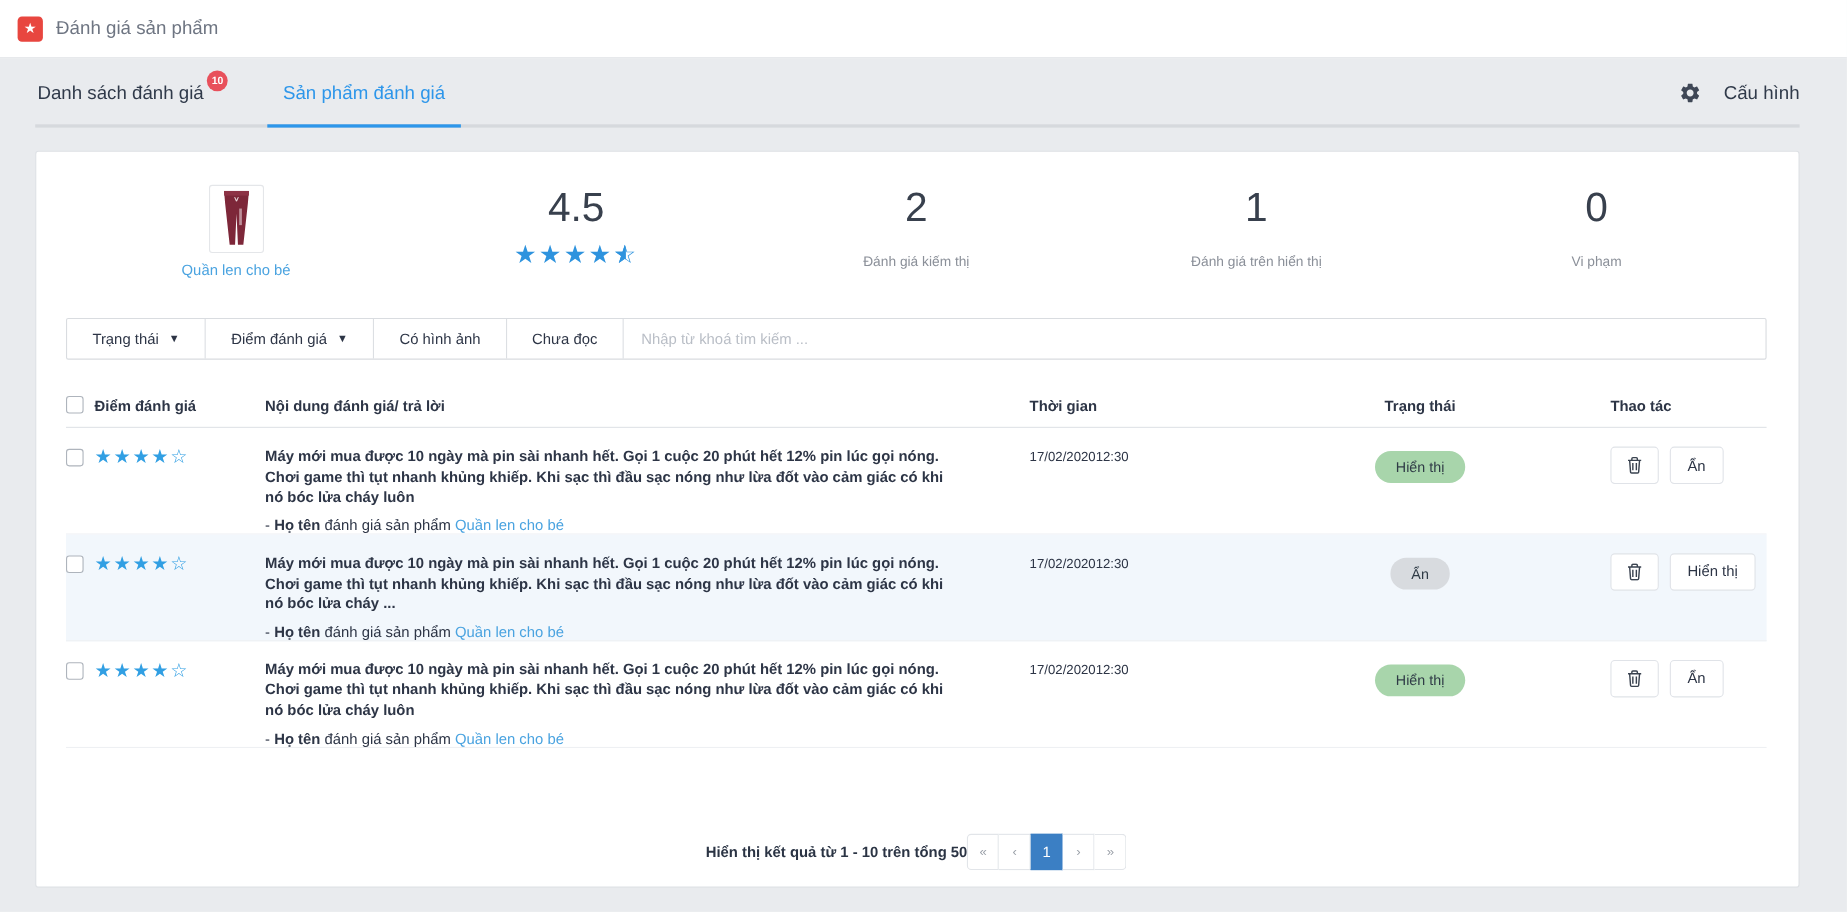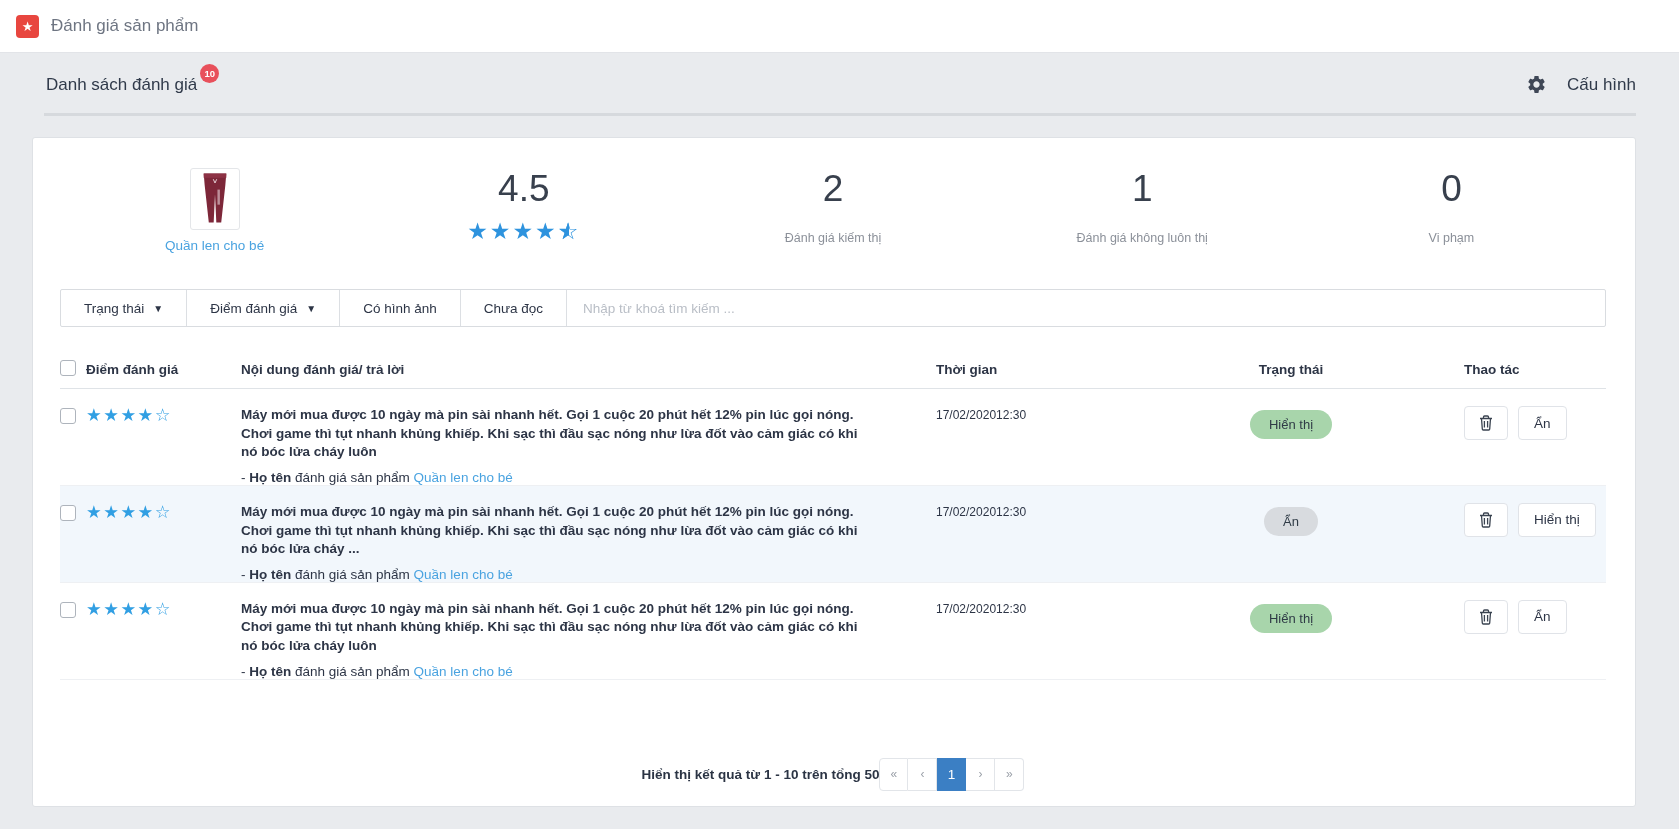--- a/index.html
+++ b/index.html
@@ -18,21 +18,21 @@
   }
   .app-icon {
     width: 23px; height: 23px; background: #e8463f; border-radius: 4px;
     color: #fff; display: flex; align-items: center; justify-content: center;
     font-size: 13px; flex: none;
   }
   .page-title { font-size: 17px; color: #6e7582; margin-left: 12px; }
 
   
   .tabbar {
-    margin: 0 43px 0 44px; height: 63px;
+    margin: 0 43px 0 32px; height: 63px;
     display: flex; align-items: stretch; position: relative;
   }
   .tab-track { position: absolute; left: 0; right: 0; bottom: 0; height: 3px; background: #d6d9dd; }
   .tab {
     display: inline-flex; align-items: center; position: relative;
     font-size: 17px; color: #303a4a; cursor: pointer; margin-right: 46px; padding: 0 2px;
   }
   .tab.active { color: #2d96ea; }
   .tab.active .tab-underline {
     position: absolute; left: -12px; right: -12px; bottom: 0; height: 3px;
@@ -155,20 +155,24 @@
   <div class="app-icon">★</div>
   <div class="page-title">Đánh giá sản phẩm</div>
 </div>
 
 <div class="tabbar">
   <div class="tab-track"></div>
   <div class="tab">
     <span>Danh sách đánh giá</span>
     <span class="tab-badge">10</span>
   </div>
+  <div class="tab active">
+    <span>Sản phẩm đánh giá</span>
+    <span class="tab-underline"></span>
+  </div>
   <div class="config-btn">
     <svg class="gear-svg" viewBox="0 0 24 24">
         <path d="M19.14,12.94c0.04-0.3,0.06-0.61,0.06-0.94c0-0.32-0.02-0.64-0.07-0.94l2.03-1.58c0.18-0.14,0.23-0.41,0.12-0.61 l-1.92-3.32c-0.12-0.22-0.37-0.29-0.59-0.22l-2.39,0.96c-0.5-0.38-1.03-0.7-1.62-0.94L14.4,2.81c-0.04-0.24-0.24-0.41-0.48-0.41 h-3.84c-0.24,0-0.43,0.17-0.47,0.41L9.25,5.35C8.66,5.59,8.12,5.92,7.63,6.29L5.24,5.33c-0.22-0.08-0.47,0-0.59,0.22L2.74,8.87 C2.62,9.08,2.66,9.34,2.86,9.48l2.03,1.58C4.84,11.36,4.8,11.69,4.8,12s0.02,0.64,0.07,0.94l-2.03,1.58 c-0.18,0.14-0.23,0.41-0.12,0.61l1.92,3.32c0.12,0.22,0.37,0.29,0.59,0.22l2.39-0.96c0.5,0.38,1.03,0.7,1.62,0.94l0.36,2.54 c0.05,0.24,0.24,0.41,0.48,0.41h3.84c0.24,0,0.44-0.17,0.47-0.41l0.36-2.54c0.59-0.24,1.13-0.56,1.62-0.94l2.39,0.96 c0.22,0.08,0.47,0,0.59-0.22l1.92-3.32c0.12-0.22,0.07-0.47-0.12-0.61L19.14,12.94z M12,15.6c-1.98,0-3.6-1.62-3.6-3.6 s1.62-3.6,3.6-3.6s3.6,1.62,3.6,3.6S13.98,15.6,12,15.6z"></path>
       </svg>
     <span>Cấu hình</span>
   </div>
 </div>
 
 <div class="card">
 
@@ -187,21 +191,21 @@
     <div class="sum-col">
       <div class="big-num">4.5</div>
       <div class="sum-stars"><span class="st">★</span><span class="st">★</span><span class="st">★</span><span class="st">★</span><span class="st">☆<span class="h-fill">★</span></span></div>
     </div>
     <div class="sum-col">
       <div class="big-num">2</div>
       <div class="stat-label">Đánh giá kiếm thị</div>
     </div>
     <div class="sum-col">
       <div class="big-num">1</div>
-      <div class="stat-label">Đánh giá không luôn thị</div>
+      <div class="stat-label">Đánh giá trên hiển thị</div>
     </div>
     <div class="sum-col">
       <div class="big-num">0</div>
       <div class="stat-label">Vi phạm</div>
     </div>
   </div>
 
   <div class="filterbar">
     <div class="filter-item">
       <span>Trạng thái</span>

